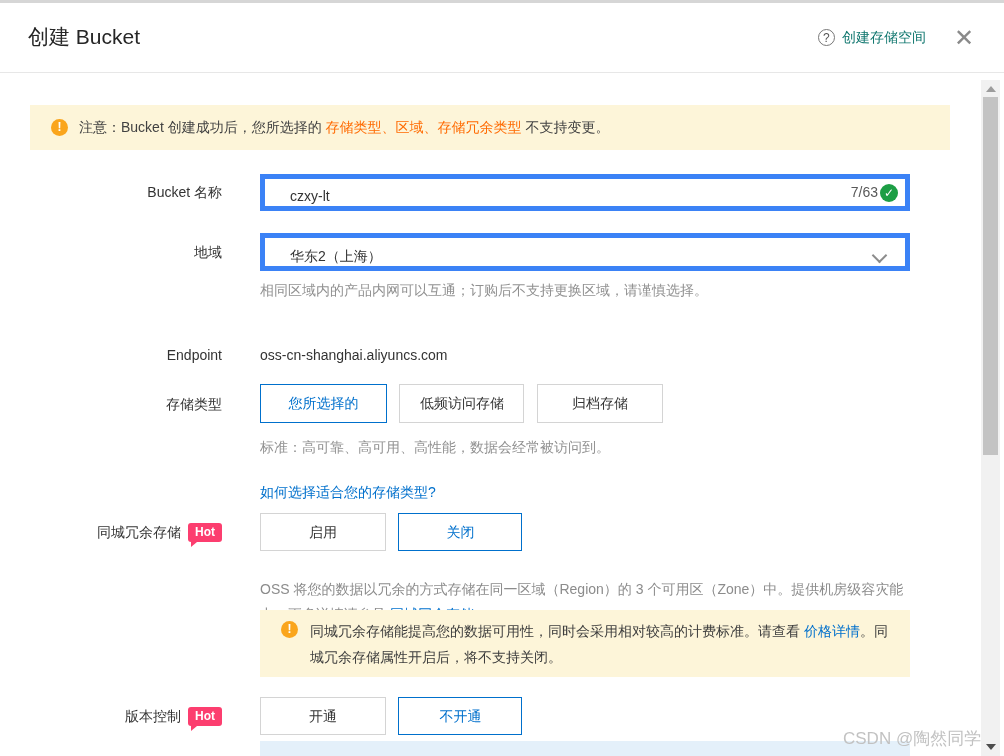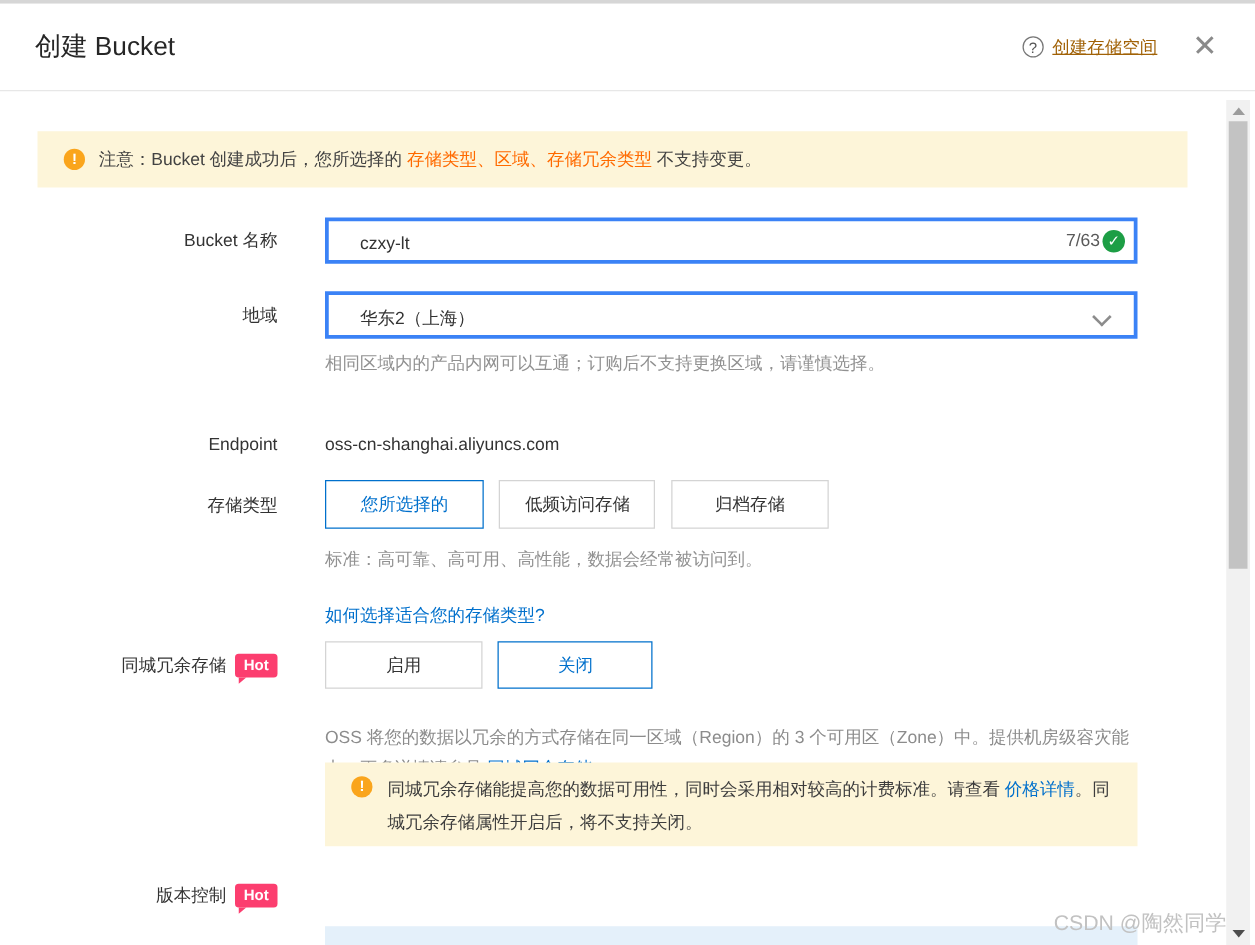--- a/index.html
+++ b/index.html
@@ -8,42 +8,42 @@
 
   
   #top-strip{position:absolute;left:0;top:0;width:1004px;height:3px;background:#d6d6d6;}
 
   
   #hdr{position:absolute;left:0;top:3px;width:1004px;height:69px;border-bottom:1px solid #e7e7e7;background:#fff;}
   #hdr-title{position:absolute;left:28px;top:20px;font-size:21px;color:#262626;}
   #hdr-right{position:absolute;right:30px;top:0;height:69px;display:flex;align-items:center;gap:28px;}
   .help-wrap{display:flex;align-items:center;gap:7px;cursor:pointer;}
   .q-icon{width:17px;height:17px;border:1px solid #777;border-radius:50%;font-size:12px;line-height:17px;text-align:center;color:#555;box-sizing:border-box;}
-  .help-text{font-size:14px;color:#a16207;text-decoration:underline;}
+  .help-text{font-size:14px;color:#0f766e;}
   .x-icon{font-size:24px;color:#8a8a8a;cursor:pointer;line-height:1;}
 
   
   #notice{position:absolute;left:30px;top:105px;width:920px;height:45px;background:#fdf5d9;display:flex;align-items:center;box-sizing:border-box;padding-left:21px;font-size:14px;color:#424242;}
   .warn-icon{display:inline-block;width:17px;height:17px;background:#faa51c;border-radius:50%;color:#fff;font-size:12px;font-weight:bold;line-height:17px;text-align:center;margin-right:11px;flex:0 0 auto;}
   .hl{color:#ff6a00;}
 
   
   .lbl{position:absolute;left:0;width:222px;text-align:right;font-size:14px;color:#333;white-space:nowrap;}
   #lbl-bucket{top:184px;}
   #lbl-region{top:244px;}
   #lbl-endpoint{top:347px;}
   #lbl-storage{top:396px;}
   #lbl-zrs{top:523px;}
   #lbl-ver{top:707px;}
 
   .hot-badge{display:inline-block;position:relative;background:#fc3e6f;color:#fff;font-size:12px;font-weight:bold;padding:2px 7px 3px;border-radius:3px;margin-left:7px;vertical-align:1px;}
   .hot-badge::after{content:"";position:absolute;left:3px;bottom:-5px;width:0;height:0;border-left:6px solid #fc3e6f;border-bottom:5px solid transparent;}
 
   
-  .field-box{position:absolute;left:260px;width:650px;background:#fff;border:3px solid #3b82f6;box-sizing:border-box;font-size:14px;color:#333;}
+  .field-box{position:absolute;left:260px;width:650px;background:#fff;border:5px solid #3b82f6;box-sizing:border-box;font-size:14px;color:#333;}
   #bucket-box{top:174px;height:37px;line-height:35px;padding-left:25px;}
   #bucket-counter{position:absolute;right:7px;top:0;line-height:35px;color:#595959;display:flex;align-items:center;height:100%;}
   .check-icon{display:inline-block;width:18px;height:18px;background:#1d9e45;border-radius:50%;color:#fff;font-size:12px;font-weight:bold;line-height:18px;text-align:center;margin-left:2px;}
   #region-box{top:233px;height:38px;line-height:36px;padding-left:25px;cursor:pointer;}
   .chev{position:absolute;right:20px;top:12px;width:9px;height:9px;border-right:2px solid #8c8c8c;border-bottom:2px solid #8c8c8c;transform:rotate(45deg);}
 
   .helper{position:absolute;left:260px;font-size:14px;color:#919191;white-space:nowrap;}
   #region-helper{top:282px;}
   #endpoint-val{position:absolute;left:260px;top:347px;font-size:14px;color:#333;}
   #storage-helper{top:439px;}
@@ -140,20 +140,24 @@
   <div id="zrs-desc"><span>OSS 将您的数据以冗余的方式存储在同一区域（Region）的 3 个可用区（Zone）中。提供机房级容灾能力。更多详情请参见 </span><a class="blue-link">同城冗余存储</a><span>。</span></div>
 
   <div id="zrs-warn">
     <span class="warn-icon">!</span>
     <span>同城冗余存储能提高您的数据可用性，同时会采用相对较高的计费标准。请查看 </span><a class="blue-link">价格详情</a><span>。同城冗余存储属性开启后，将不支持关闭。</span>
   </div>
 
   <div class="lbl" id="lbl-ver">
     <span>版本控制</span><span class="hot-badge">Hot</span>
   </div>
+  <div class="opt-group" id="ver-btns">
+    <button class="opt-btn zw1">开通</button>
+    <button class="opt-btn zw2 selected">不开通</button>
+  </div>
 
   <div id="bottom-strip"></div>
   <div id="watermark">CSDN @陶然同学</div>
 
   <div id="sb-track"></div>
   <div id="sb-up"></div>
   <div id="sb-thumb"></div>
   <div id="sb-down"></div>
 </div>
 

